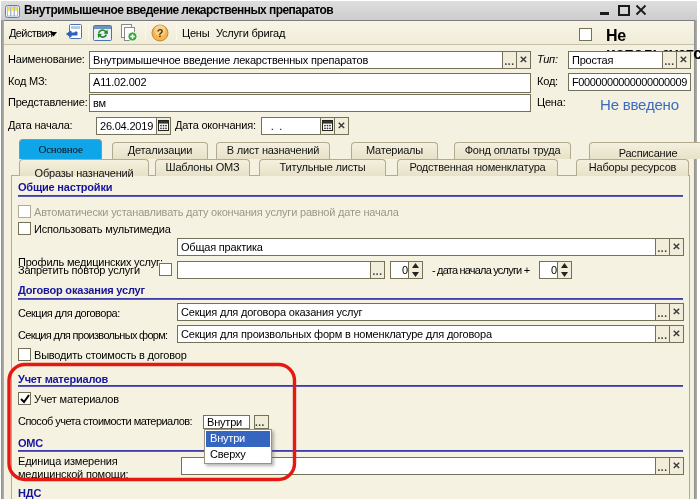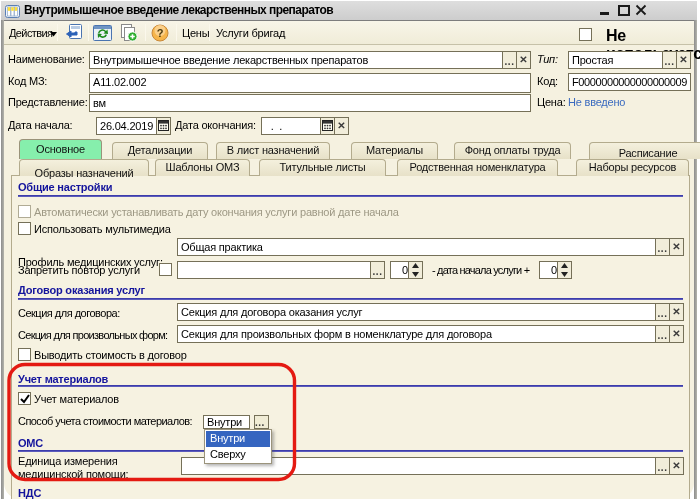--- a/index.html
+++ b/index.html
@@ -3,37 +3,37 @@
 <style>
 html,body{margin:0;padding:0;width:700px;height:499px;overflow:hidden;background:#fff;}
 *{box-sizing:border-box;font-family:"Liberation Sans",sans-serif;}
 #win{position:absolute;left:0;top:0;width:700px;height:499px;background:#fff;}
 .abs{position:absolute;}
 #titlebar{left:1px;top:1px;width:696px;height:19px;background:linear-gradient(#dedede,#cdcdcd);}
 #title{left:24px;top:3px;font-size:12px;font-weight:bold;color:#000;letter-spacing:-0.55px;}
 #frameL{left:1px;top:20px;width:3px;height:479px;background:linear-gradient(90deg,#8c8c8c,#b4b4ac);}
 #frameR{left:694px;top:20px;width:3px;height:479px;background:linear-gradient(90deg,#8c8c8c,#b4b4ac);}
 #frameT{left:1px;top:20px;width:696px;height:1px;background:#7d7d7d;}
-#client{left:4px;top:21px;width:690px;height:478px;background:#f5f1e0;border-radius:16px;}
+#client{left:4px;top:21px;width:690px;height:478px;background:#f5f1e0;}
 #toolbar{left:0;top:0;width:690px;height:24px;background:linear-gradient(#f8f5e8,#f0ecd8);border-bottom:1px solid #c6c1a8;}
 .tbtext{top:6px;font-size:11px;color:#000;letter-spacing:-0.2px;}
 .tbsep{top:3px;width:1px;height:17px;background:#c9c4aa;border-right:1px solid #fbf8ec;}
 .lbl{font-size:11px;color:#000;white-space:nowrap;letter-spacing:-0.2px;}
 .field{background:#fff;border:1px solid #757058;overflow:hidden;}
 .fbtns{position:absolute;right:0;top:0;height:100%;display:flex;}
 .fbtn{width:14px;height:100%;background:#f1edda;border-left:1px solid #757058;color:#3a3a3a;font-size:10px;text-align:center;position:relative;}
 .dots{position:absolute;left:0;right:0;bottom:1px;font-size:10px;font-weight:bold;letter-spacing:0.5px;}
 .xx{position:absolute;left:0;right:0;top:50%;transform:translateY(-53%);font-size:10px;font-weight:bold;}
 .ftext{position:absolute;left:3px;top:2px;font-size:11px;color:#000;white-space:nowrap;letter-spacing:-0.2px;}
 .hdr{font-size:11px;font-weight:bold;color:#14149c;white-space:nowrap;letter-spacing:-0.2px;}
 .hline{height:2px;background:linear-gradient(#2e2ea2,#6a6ac4);}
 .cb{width:13px;height:13px;background:#fff;border:1px solid #757058;}
-.link{font-size:11px;color:#3b6bbf;letter-spacing:-0.2px;}
+.link{font-size:15px;color:#3b6bbf;letter-spacing:-0.2px;margin-left:32px;}
 .tab{position:absolute;border:1px solid #b3ab8d;border-bottom:none;border-radius:4px 4px 0 0;background:linear-gradient(#f4f0dd,#e7e1c8);font-size:11px;color:#111;text-align:center;letter-spacing:-0.2px;}
-.tabactive{background:#86efac;border-color:#9a937a;}
+.tabactive{background:#0ea5e9;border-color:#9a937a;font-family:Liberation Serif, serif;}
 #panel{left:7px;top:154px;width:679px;height:324px;background:#f6f2e1;border:1px solid #b3ab8d;border-bottom:none;}
 </style></head>
 <body>
 <div id="win">
  <div class="abs" id="titlebar"></div>
  <div class="abs" id="frameT"></div>
  <div class="abs" id="frameL"></div>
  <div class="abs" id="frameR"></div>
  <svg class="abs" style="left:5px;top:4px" width="15" height="14" viewBox="0 0 15 14">
    <rect x="0.5" y="1.5" width="14" height="12" rx="2" fill="#eef4fb" stroke="#5a7fb4"></rect>

